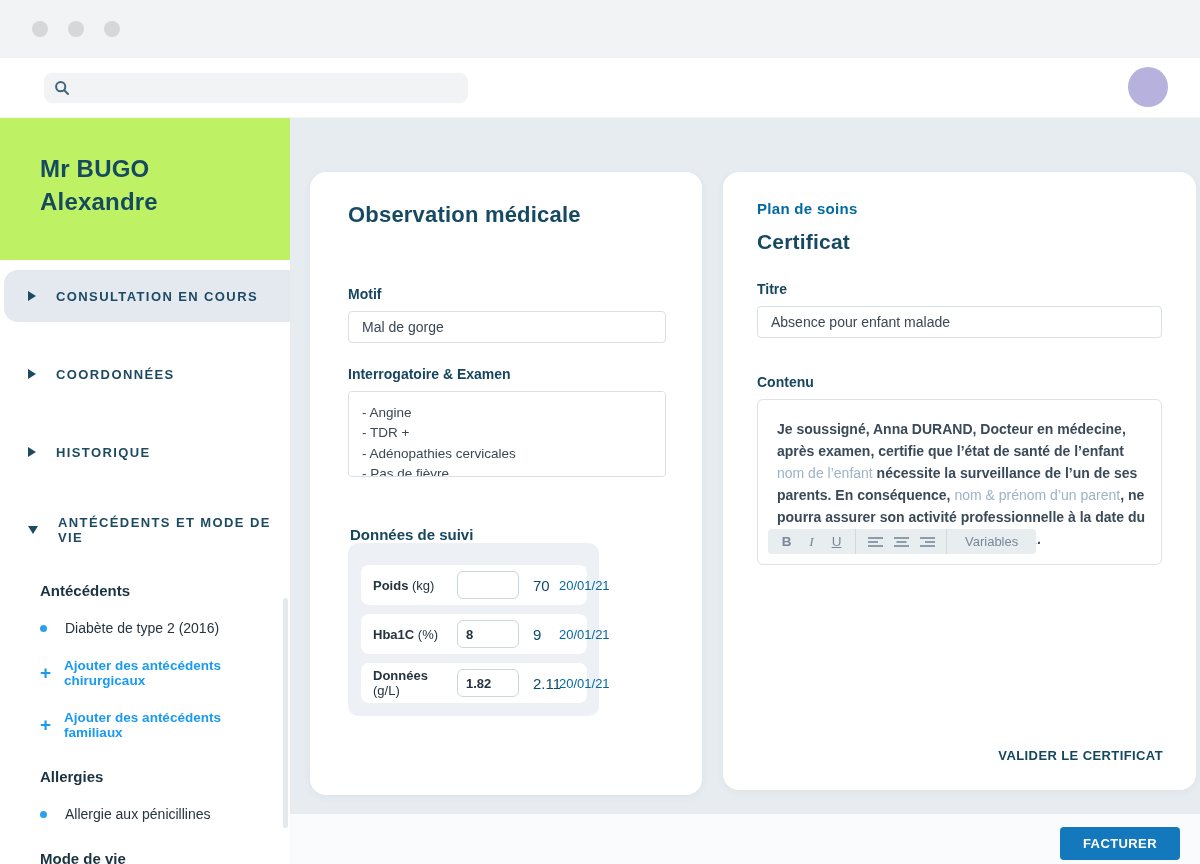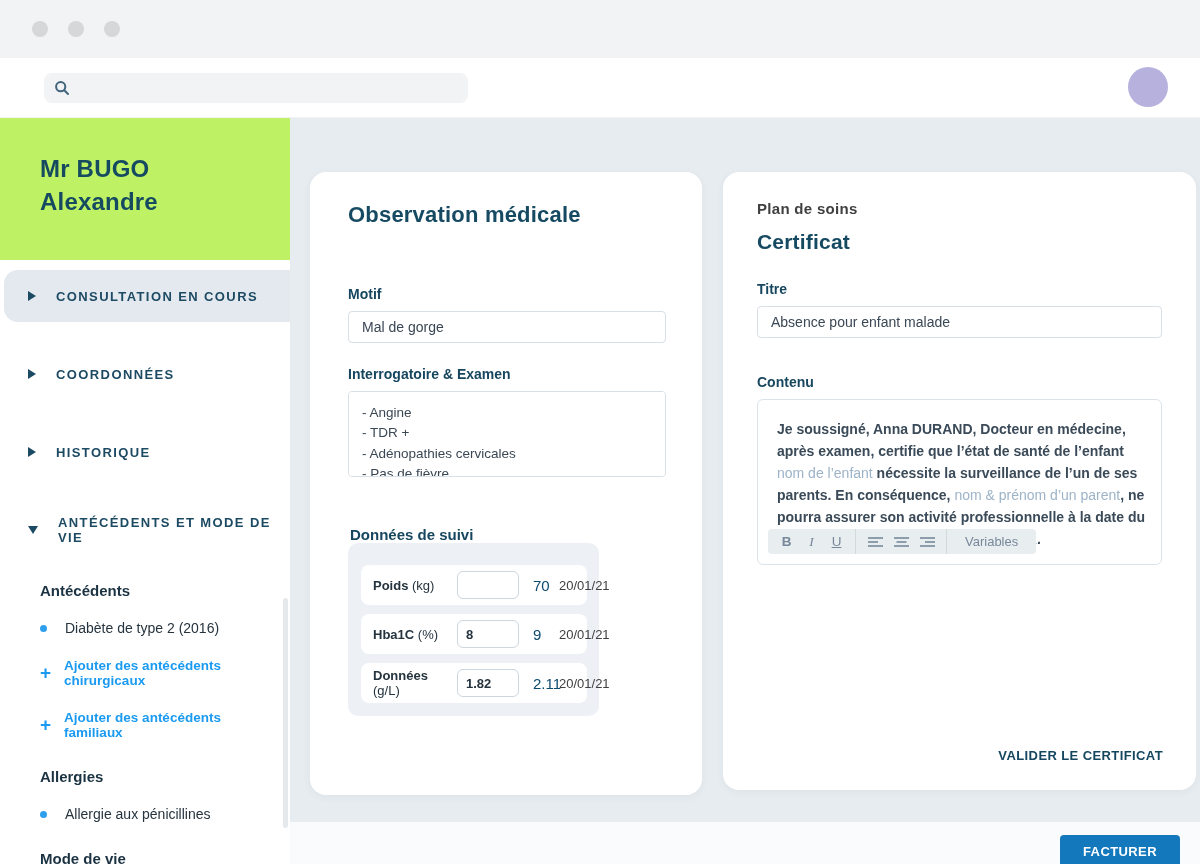--- a/index.html
+++ b/index.html
@@ -53,44 +53,44 @@
   .mt-motif { margin-top:58px; }
   .mt-exam  { margin-top:23px; }
   .suivi-title { font-size:15px; font-weight:700; color:#17465f; margin-top:45px; margin-left:2px; }
   .suivi-panel { width:251px; background:#edf1f5; border-radius:10px; margin-top:0; padding:22px 12px 13px 13px; }
   .suivi-row { height:40px; background:#fff; border-radius:8px; display:flex; align-items:center; padding:0 10px 0 12px; margin-bottom:9px; }
   .suivi-row:last-child { margin-bottom:0; }
   .suivi-label { font-size:13px; color:#24333e; width:84px; flex:none; }
   .suivi-label b { font-weight:700; }
   .suivi-input { width:62px; height:28px; border:1px solid #ccd6de; border-radius:6px; padding:0 8px; font-size:13px; font-weight:700; color:#24333e; font-family:"Liberation Sans", sans-serif; outline:none; flex:none; }
   .suivi-value { font-size:15px; font-weight:400; color:#0c4a6e; margin-left:14px; min-width:26px; }
-  .suivi-date { font-size:13px; color:#404040; margin-left:auto; }
-
-  .plan-label { font-size:15px; font-weight:700; color:#404040; letter-spacing:0.3px; }
+  .suivi-date { font-size:13px; color:#0369a1; margin-left:auto; }
+
+  .plan-label { font-size:15px; font-weight:700; color:#0369a1; letter-spacing:0.3px; }
   .cert-title { font-size:21px; font-weight:700; color:#164a63; margin-top:13px; letter-spacing:0.2px; }
   .mt-titre { margin-top:27px; }
   .mt-contenu { margin-top:36px; }
 
   .content-box { width:100%; height:166px; border:1px solid #dce3e9; border-radius:6px; margin-top:9px; padding:19px 16px 0 19px; position:relative; }
   .rich-text { font-size:14px; line-height:1.57; color:#3a4a58; font-weight:600; }
   .rich-text .seg-ph { color:#9db3c8; font-weight:400; }
 
   .editor-toolbar { position:absolute; left:10px; bottom:10px; height:25px; display:flex; align-items:stretch; background:#e8edf0; border-radius:4px; color:#77889a; }
   .tb-group { display:flex; align-items:center; padding:0 6px; border-right:1px solid #d3dade; }
   .tb-group:last-child { border-right:none; }
   .tb-btn { width:25px; text-align:center; font-size:13.5px; color:#77889a; cursor:pointer; }
   .tb-b { font-weight:700; }
   .tb-i { font-style:italic; font-family:"Liberation Serif", serif; }
   .tb-u { text-decoration:underline; }
   .tb-align { width:26px; display:flex; justify-content:center; cursor:pointer; }
   .tb-vars { font-size:13px; padding:0 12px; cursor:pointer; }
 
   .validate-btn { position:absolute; right:33px; bottom:27px; font-size:13px; font-weight:700; letter-spacing:0.4px; color:#14465f; cursor:pointer; background:none; border:none; font-family:"Liberation Sans", sans-serif; }
 
-  .main-footer { position:absolute; left:0; right:0; bottom:0; height:42px; background:#fafbfc; }
+  .main-footer { position:absolute; left:0; right:0; bottom:0; height:50px; background:#fafbfc; }
   .facturer-btn { position:absolute; right:20px; top:13px; width:120px; height:33px; background:#1478bc; color:#fff; border:none; border-radius:4px; font-size:13px; font-weight:700; letter-spacing:0.4px; font-family:"Liberation Sans", sans-serif; cursor:pointer; }
 </style>
 </head>
 <body>
 
 <div class="window">
 
   <div class="topbar">
     <span class="dot"></span>
     <span class="dot"></span>

